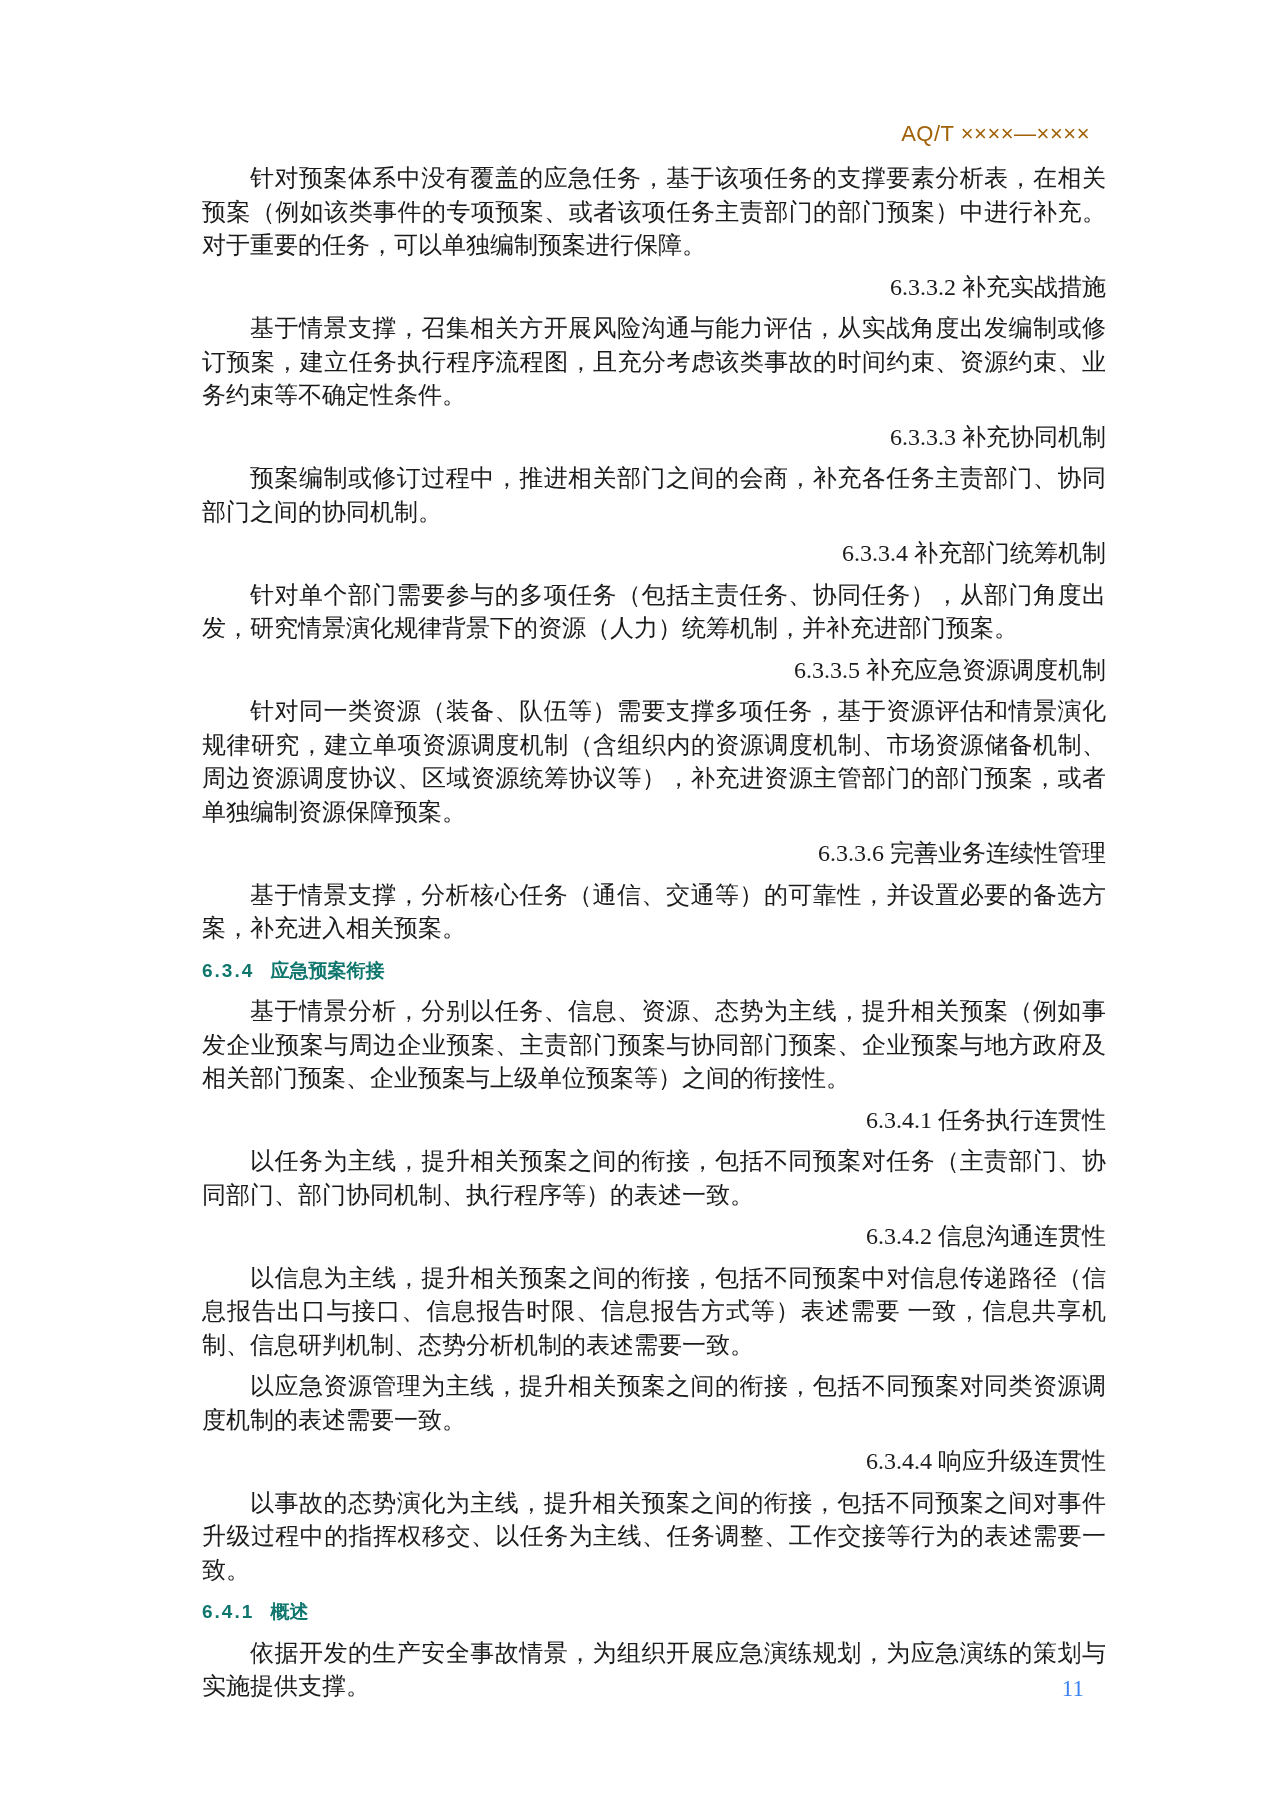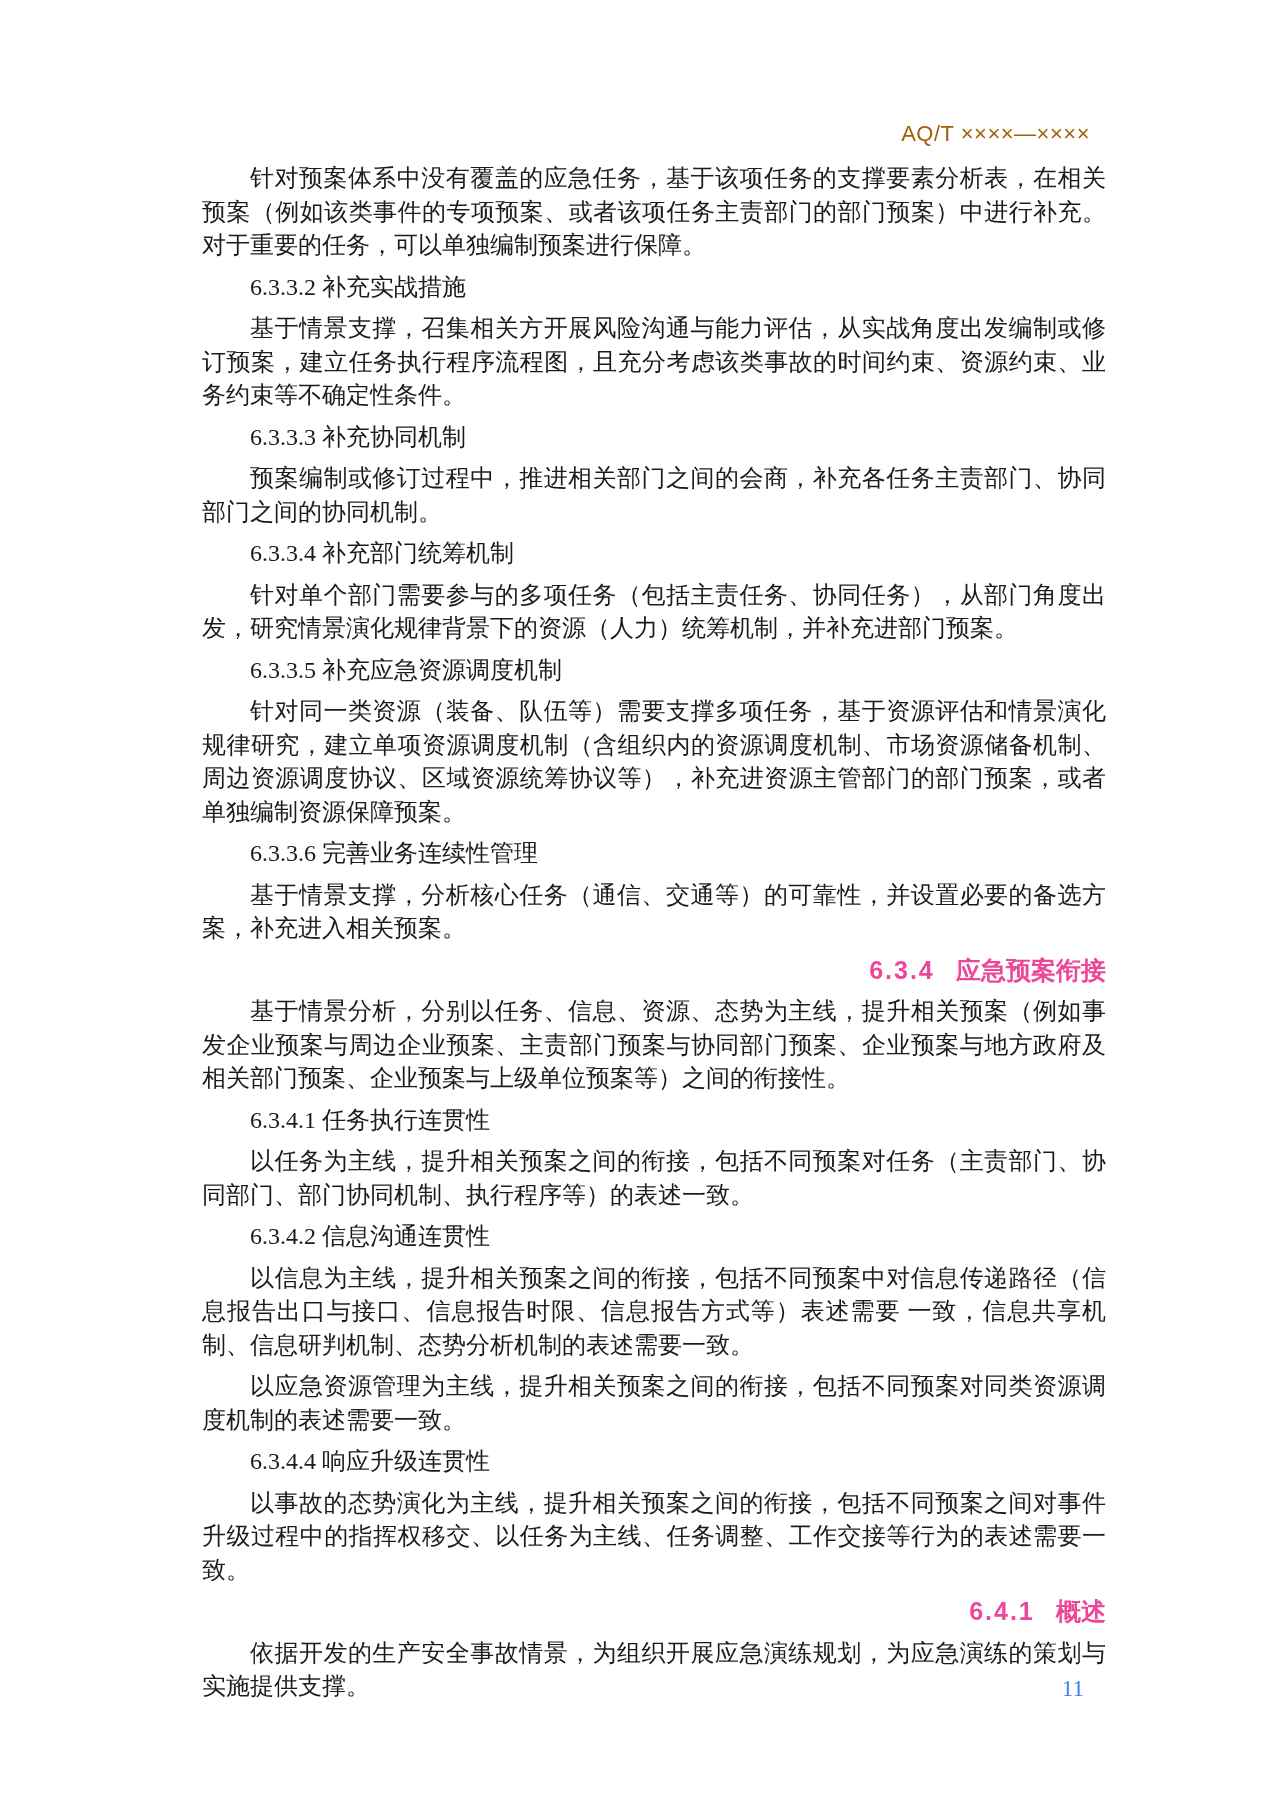--- a/index.html
+++ b/index.html
@@ -32,30 +32,30 @@
     font-size: 24px;
     line-height: 33.5px;
     text-align: justify;
   }
 
   .content p { margin: 8px; }
 
   .body-para { text-indent: 2em; }
 
   
-  .h4 { text-indent: 2em; text-align: left; }
+  .h4 { text-indent: 2em; text-align: right; }
 
   
   .h3, .h2 {
     text-indent: 0;
-    text-align: right;
+    text-align: left;
     font-family: "Liberation Sans", "DejaVu Sans", sans-serif;
     font-weight: bold;
-    font-size: 25px;
-    color: #ec4899;
+    font-size: 19px;
+    color: #0f766e;
   }
   .h2 { padding-left: 15px; }
   .h3 .num, .h2 .num { letter-spacing: 2px; margin-right: 0.85em; }
 
   .page-number {
     position: absolute;
     top: 1676px;
     right: 196px;
     font-size: 23px;
     color: #3b82f6;

